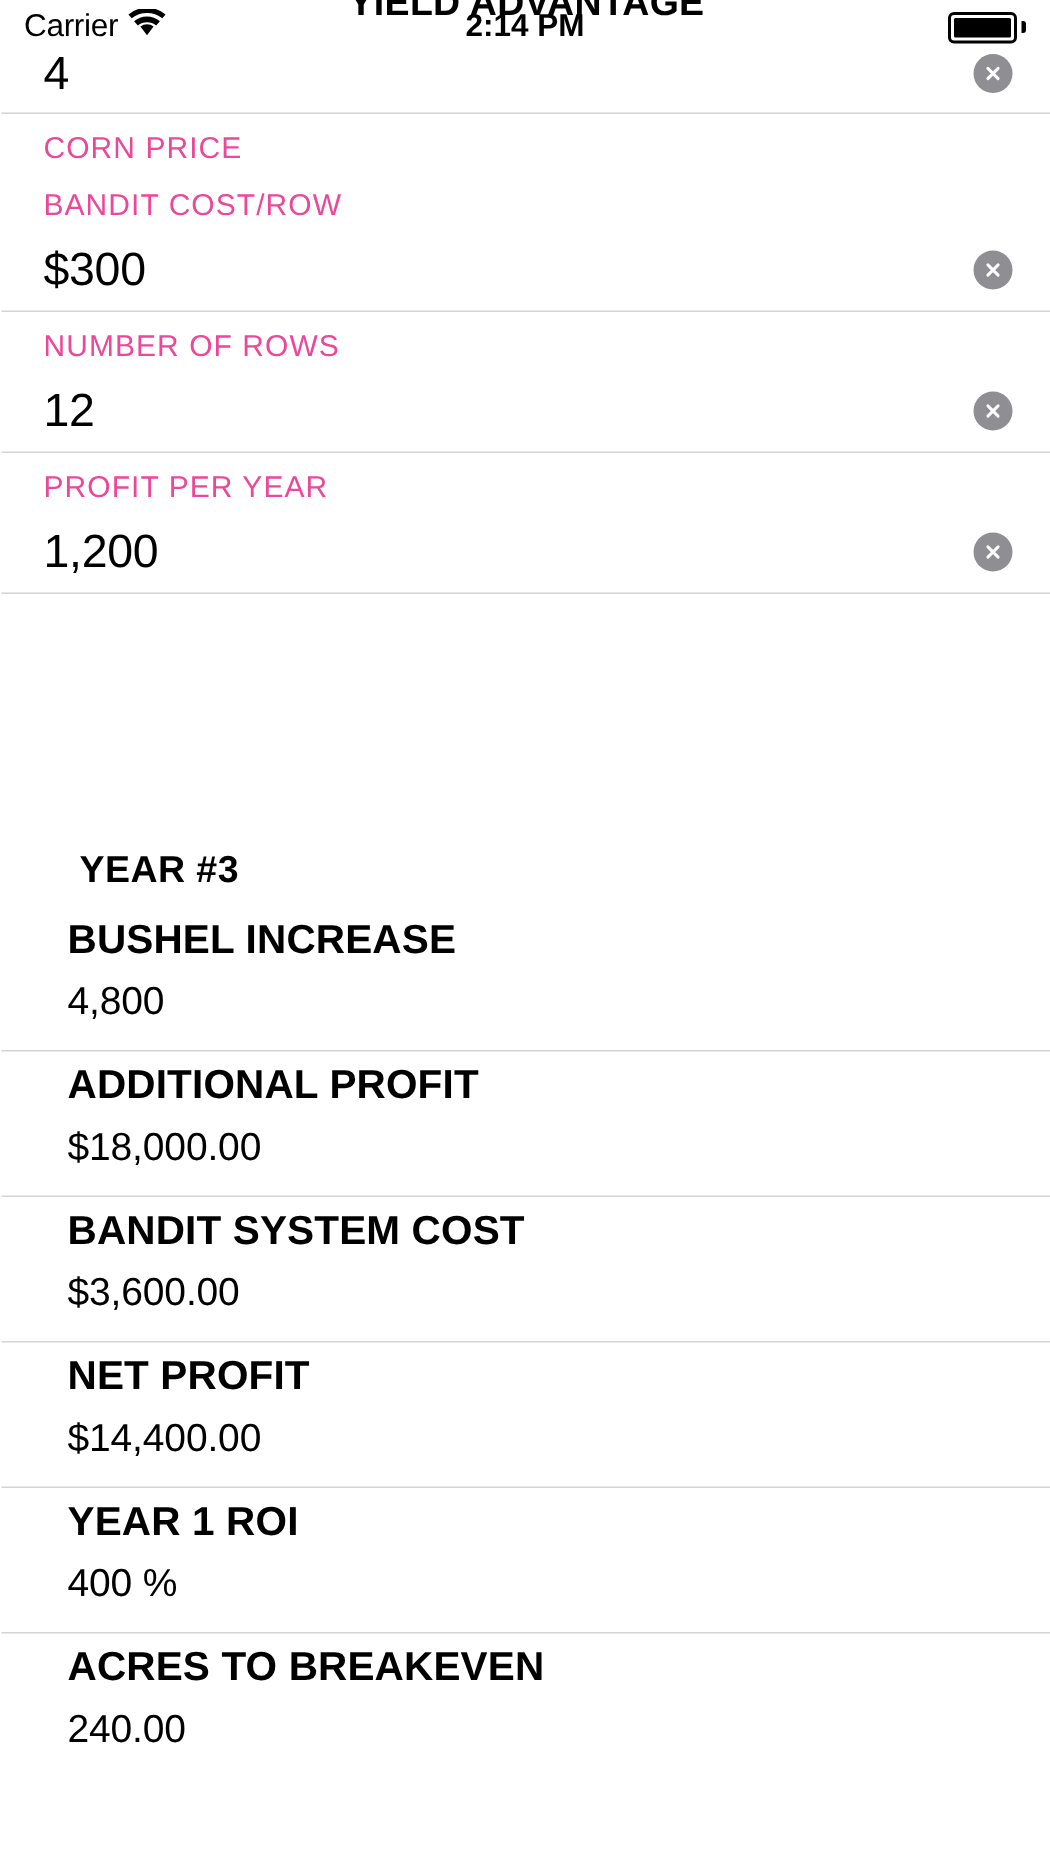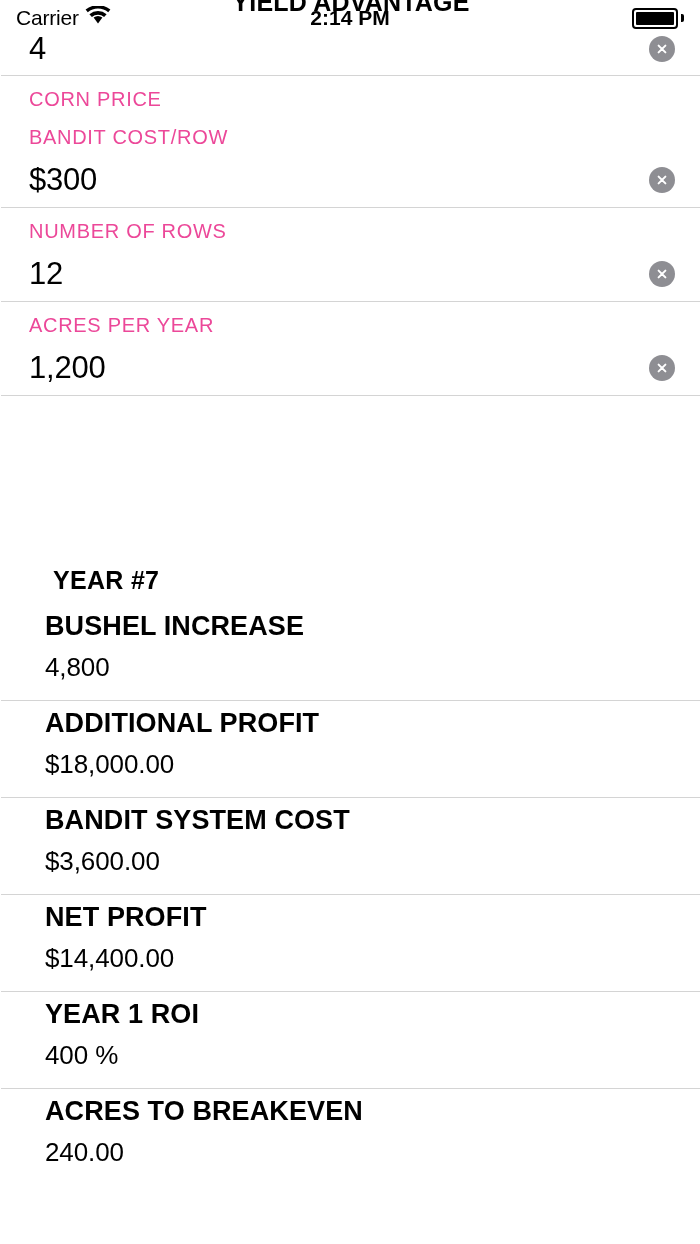--- a/index.html
+++ b/index.html
@@ -230,35 +230,35 @@
           <div class="field-value">12</div>
           <div class="clear-btn">
             <svg width="14" height="14" viewBox="0 0 14 14">
               <path d="M3.6 3.6 L10.4 10.4 M10.4 3.6 L3.6 10.4" stroke="#fff" stroke-width="2" stroke-linecap="round"></path>
             </svg>
           </div>
         </div>
       </div>
 
       <div class="field">
-        <div class="field-label">ACRES PER YEAR</div>
+        <div class="field-label">PROFIT PER YEAR</div>
         <div class="field-value-row">
           <div class="field-value">1,200</div>
           <div class="clear-btn">
             <svg width="14" height="14" viewBox="0 0 14 14">
               <path d="M3.6 3.6 L10.4 10.4 M10.4 3.6 L3.6 10.4" stroke="#fff" stroke-width="2" stroke-linecap="round"></path>
             </svg>
           </div>
         </div>
       </div>
 
     </div>
 
     <div class="results">
-      <div class="year-heading">YEAR #7</div>
+      <div class="year-heading">YEAR #3</div>
 
       <div class="result-row">
         <div class="result-label">BUSHEL INCREASE</div>
         <div class="result-value">4,800</div>
       </div>
 
       <div class="result-row">
         <div class="result-label">ADDITIONAL PROFIT</div>
         <div class="result-value">$18,000.00</div>
       </div>

